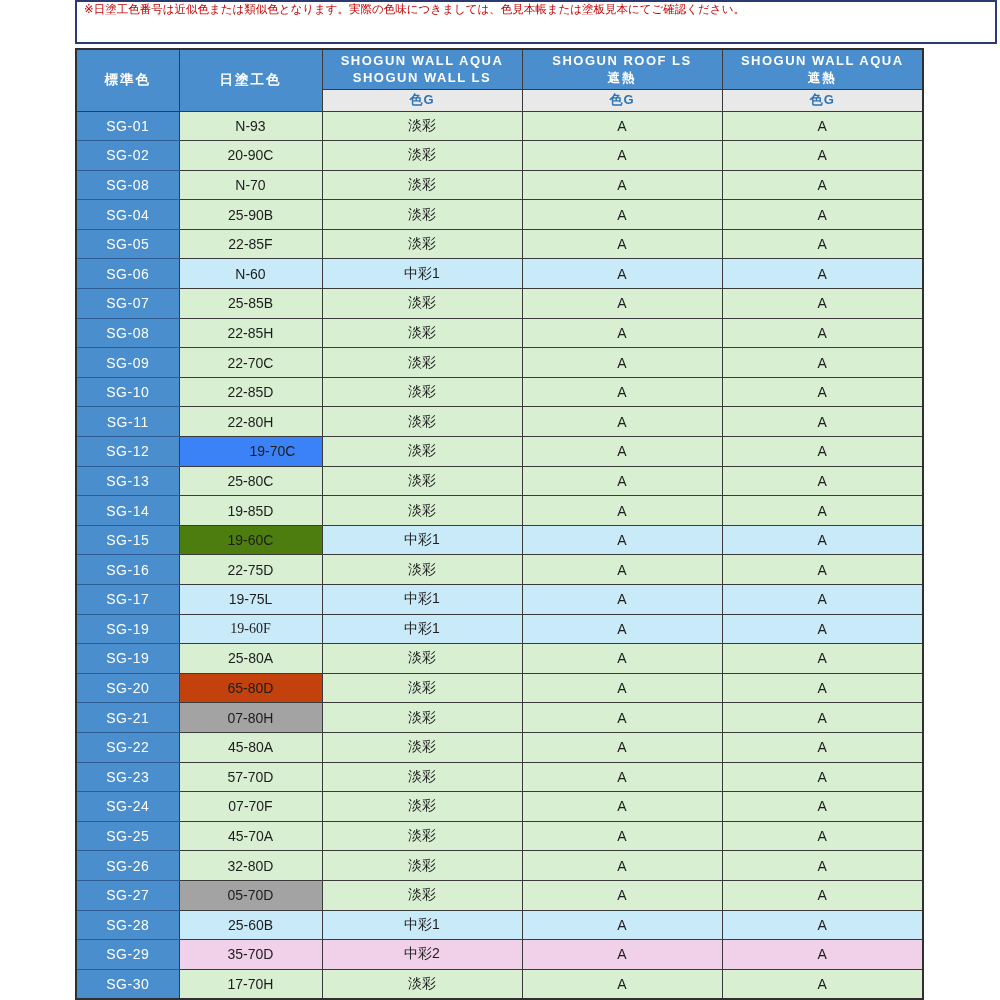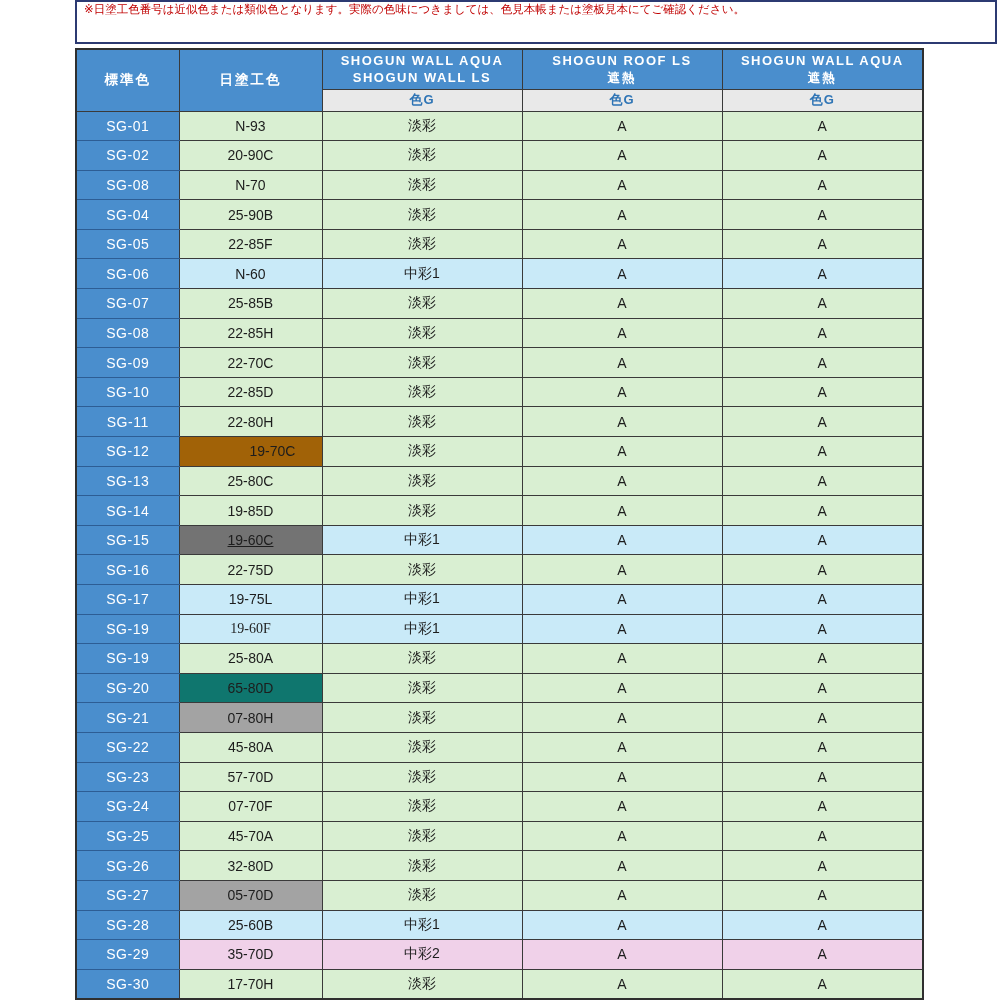--- a/index.html
+++ b/index.html
@@ -166,42 +166,42 @@
   </tr>
         <tr>
     <td class="sg">SG-11</td>
     <td style="background: rgb(217, 239, 210);">22-80H</td>
     <td style="background: rgb(217, 239, 210);">淡彩</td>
     <td style="background: rgb(217, 239, 210);">A</td>
     <td style="background: rgb(217, 239, 210);">A</td>
   </tr>
         <tr>
     <td class="sg">SG-12</td>
-    <td style="background: #a16207; padding-left: 44px;">19-70C</td>
+    <td style="background: #3b82f6; padding-left: 44px;">19-70C</td>
     <td style="background: rgb(217, 239, 210);">淡彩</td>
     <td style="background: rgb(217, 239, 210);">A</td>
     <td style="background: rgb(217, 239, 210);">A</td>
   </tr>
         <tr>
     <td class="sg">SG-13</td>
     <td style="background: rgb(217, 239, 210);">25-80C</td>
     <td style="background: rgb(217, 239, 210);">淡彩</td>
     <td style="background: rgb(217, 239, 210);">A</td>
     <td style="background: rgb(217, 239, 210);">A</td>
   </tr>
         <tr>
     <td class="sg">SG-14</td>
     <td style="background: rgb(217, 239, 210);">19-85D</td>
     <td style="background: rgb(217, 239, 210);">淡彩</td>
     <td style="background: rgb(217, 239, 210);">A</td>
     <td style="background: rgb(217, 239, 210);">A</td>
   </tr>
         <tr>
     <td class="sg">SG-15</td>
-    <td style="background: #737373; text-decoration: underline;">19-60C</td>
+    <td style="background: #4d7c0f;">19-60C</td>
     <td style="background: rgb(201, 234, 248);">中彩1</td>
     <td style="background: rgb(201, 234, 248);">A</td>
     <td style="background: rgb(201, 234, 248);">A</td>
   </tr>
         <tr>
     <td class="sg">SG-16</td>
     <td style="background: rgb(217, 239, 210);">22-75D</td>
     <td style="background: rgb(217, 239, 210);">淡彩</td>
     <td style="background: rgb(217, 239, 210);">A</td>
     <td style="background: rgb(217, 239, 210);">A</td>
@@ -222,21 +222,21 @@
   </tr>
         <tr>
     <td class="sg">SG-19</td>
     <td style="background: rgb(217, 239, 210);">25-80A</td>
     <td style="background: rgb(217, 239, 210);">淡彩</td>
     <td style="background: rgb(217, 239, 210);">A</td>
     <td style="background: rgb(217, 239, 210);">A</td>
   </tr>
         <tr>
     <td class="sg">SG-20</td>
-    <td style="background: #0f766e;">65-80D</td>
+    <td style="background: #c2410c;">65-80D</td>
     <td style="background: rgb(217, 239, 210);">淡彩</td>
     <td style="background: rgb(217, 239, 210);">A</td>
     <td style="background: rgb(217, 239, 210);">A</td>
   </tr>
         <tr>
     <td class="sg">SG-21</td>
     <td style="background: #a3a3a3;">07-80H</td>
     <td style="background: rgb(217, 239, 210);">淡彩</td>
     <td style="background: rgb(217, 239, 210);">A</td>
     <td style="background: rgb(217, 239, 210);">A</td>

